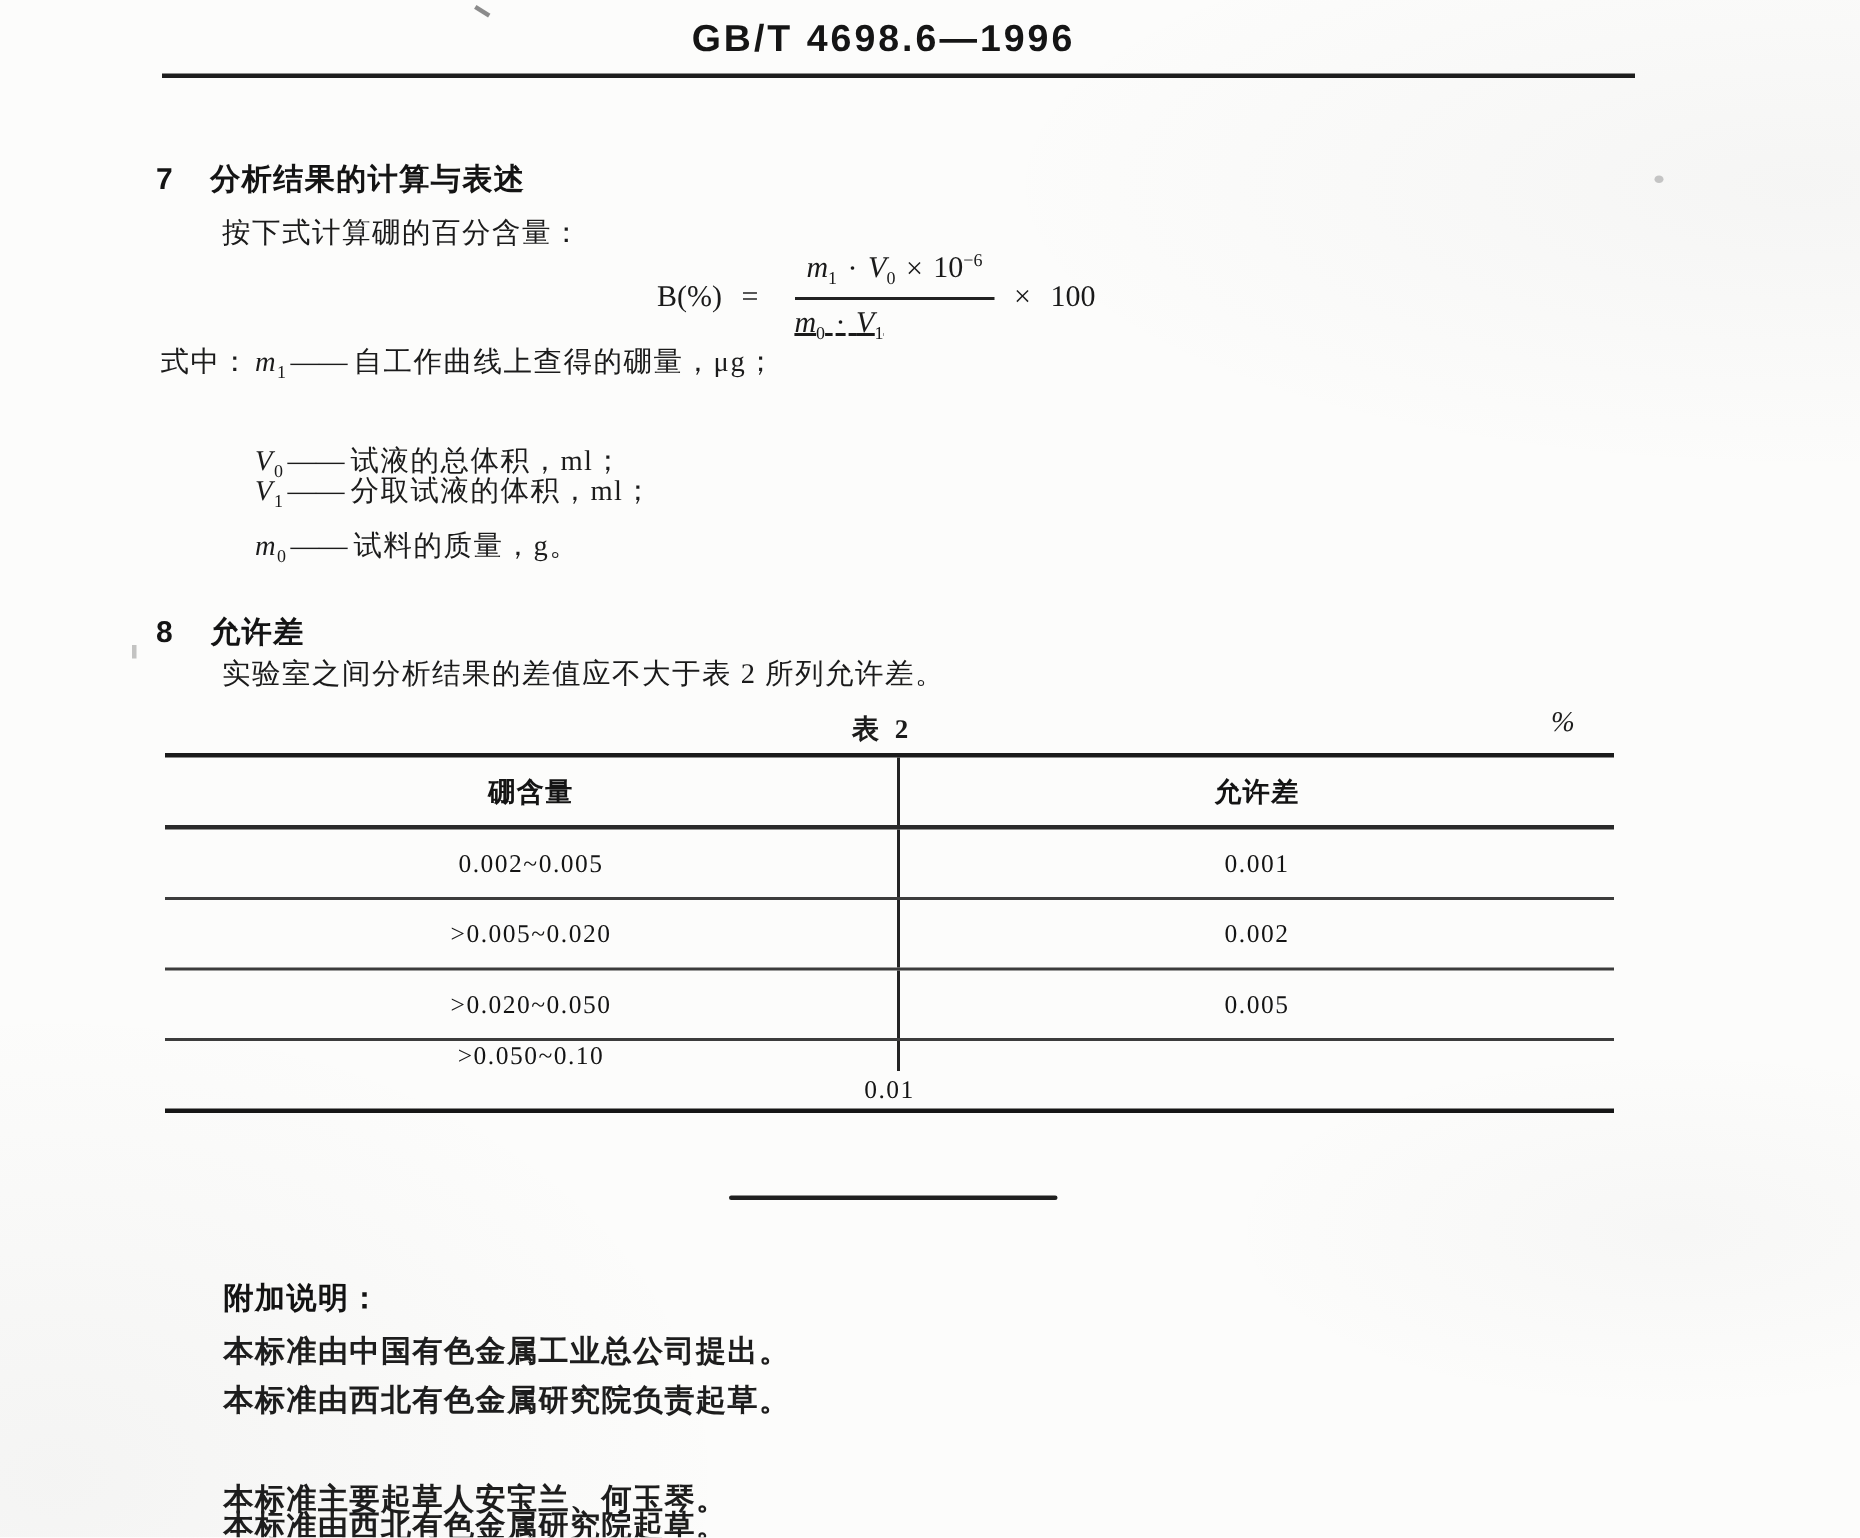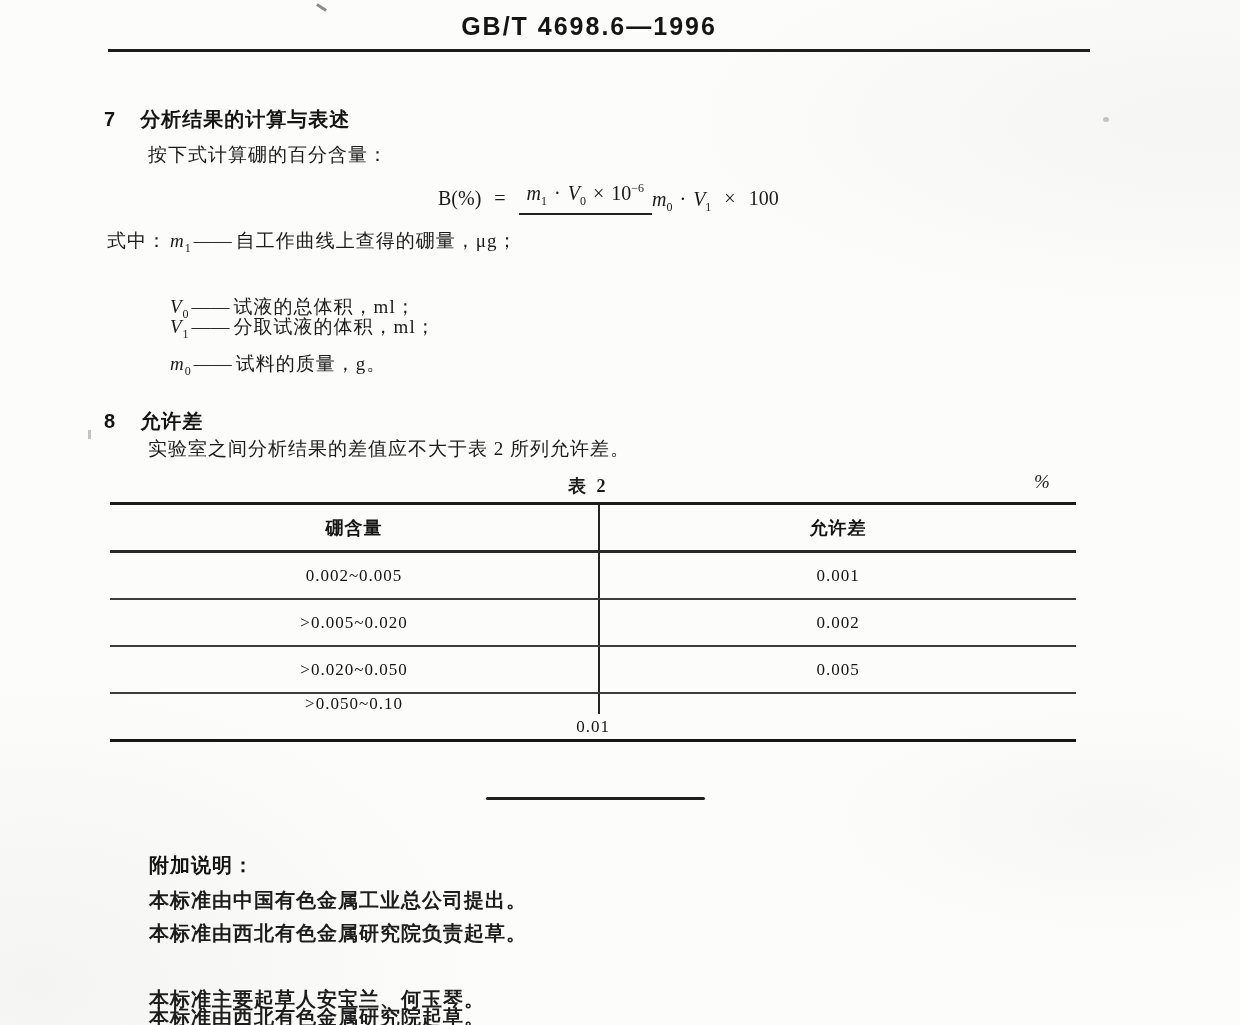--- a/index.html
+++ b/index.html
@@ -37,23 +37,23 @@
   .body-text{font-size:19px;color:#1b1b1b;letter-spacing:1px;}
   .sec7-intro{top:142px;left:148px;}
   .sec8-body{top:436px;left:148px;}
 
   
   .formula{
     top:170px;left:438px;height:56px;
     display:flex;align-items:center;gap:11px;
     font-size:20px;color:#1a1a1a;
   }
-  .frac{display:inline-flex;align-items:flex-end;}
+  .frac{display:inline-flex;flex-direction:column;align-items:flex-start;margin-left:11px;}
   .frac .fnum{padding:0 8px 4px;border-bottom:2px solid #222;}
-  .frac .fden{padding-top:4px;}
+  .frac .fden{padding-top:4px;text-decoration:underline;}
   .v{font-style:italic;}
   sub.s{font-size:12px;}
   sup.s{font-size:12px;}
   .op{padding:0 2px;}
 
   
   .def-line{font-size:19px;letter-spacing:1px;color:#1b1b1b;}
   .def-prefix{display:inline-block;width:66px;}
   .def-dash{letter-spacing:0;padding:0 4px 0 2px;}
 

